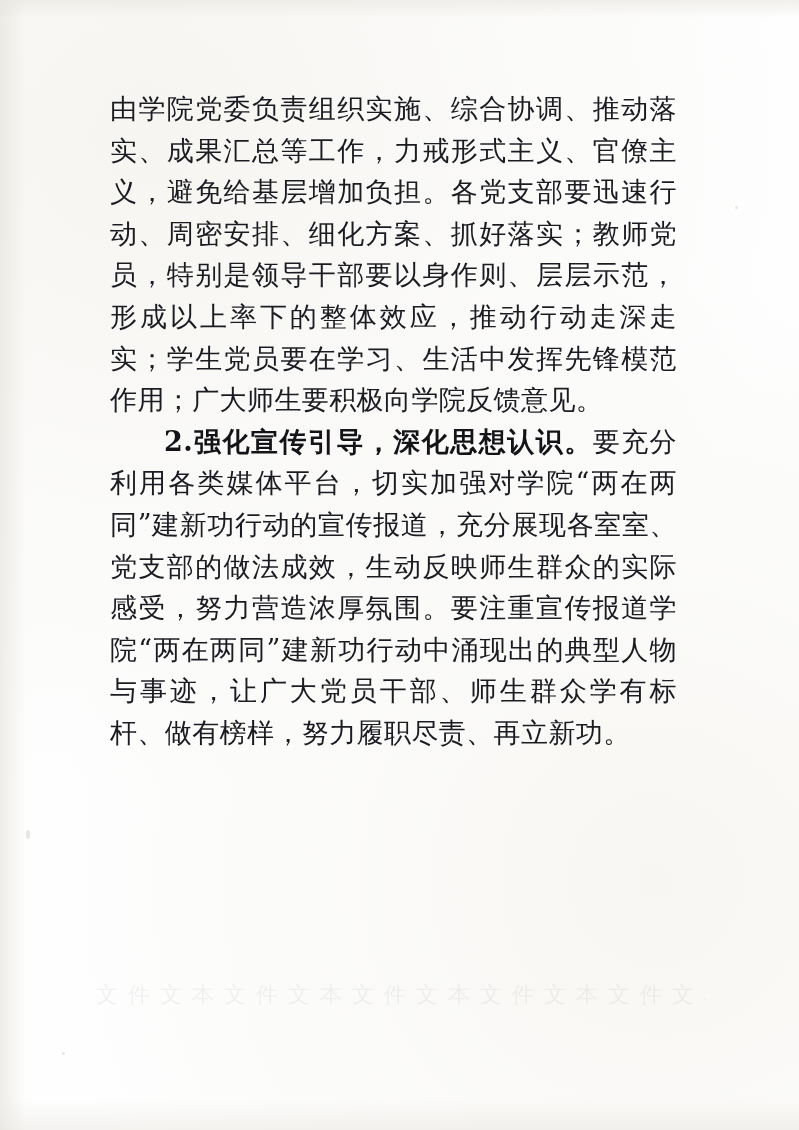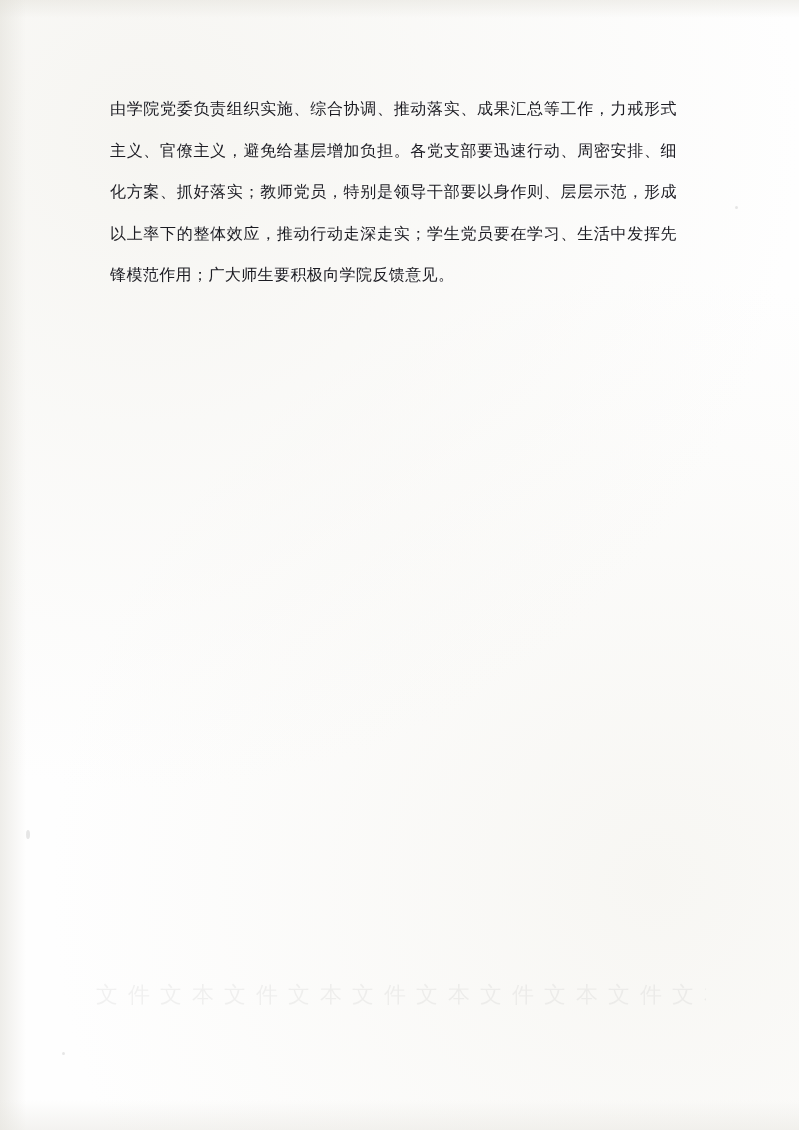--- a/index.html
+++ b/index.html
@@ -68,21 +68,21 @@
     pointer-events: none;
   }
   .content {
     position: absolute;
     top: 88px;
     left: 110px;
     width: 580px;
   }
   p.para {
     margin: 0 13px 0 0;
-    font-size: 16px;
+    font-size: 27px;
     line-height: 41.6px;
     color: #1b1b22;
     text-align: justify;
     text-justify: inter-character;
     letter-spacing: 0.4px;
     font-weight: 400;
   }
   p.para.indent {
     text-indent: 2em;
   }
@@ -105,17 +105,20 @@
   <div class="speck" style="left:62px; top:1052px; width:3px; height:3px;"></div>
 
   <div class="watermark">文件文本文件文本文件文本文件文本文件文本</div>
 
   <div class="content">
 
     <p class="para">
       <span>由学院党委负责组织实施、综合协调、推动落实、成果汇总等工作，力戒形式主义、官僚主义，避免给基层增加负担。各党支部要迅速行动、周密安排、细化方案、抓好落实；教师党员，特别是领导干部要以身作则、层层示范，形成以上率下的整体效应，推动行动走深走实；学生党员要在学习、生活中发挥先锋模范作用；广大师生要积极向学院反馈意见。</span>
     </p>
 
+    <p class="para indent">
+      <span class="lead">2.强化宣传引导，深化思想认识。</span><span>要充分利用各类媒体平台，切实加强对学院“两在两同”建新功行动的宣传报道，充分展现各室室、党支部的做法成效，生动反映师生群众的实际感受，努力营造浓厚氛围。要注重宣传报道学院“两在两同”建新功行动中涌现出的典型人物与事迹，让广大党员干部、师生群众学有标杆、做有榜样，努力履职尽责、再立新功。</span>
+    </p>
 
 
 
   </div>
 </div>
 
 </body></html>

